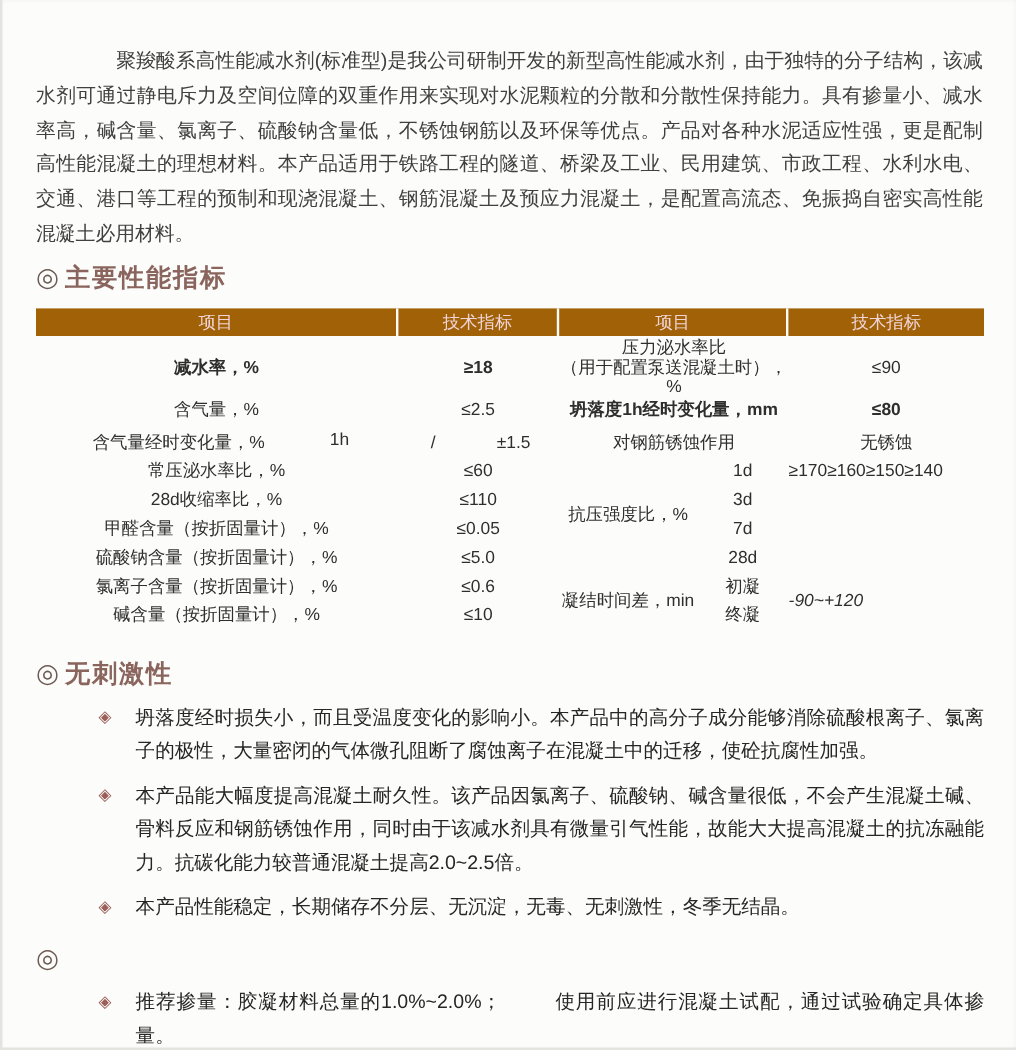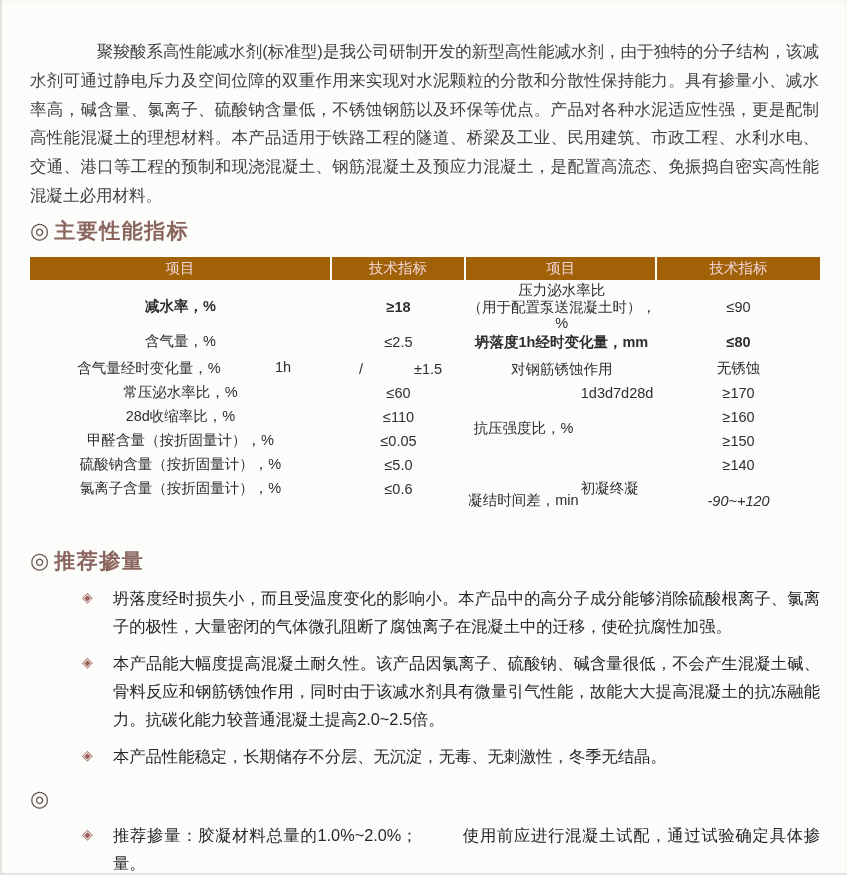--- a/index.html
+++ b/index.html
@@ -52,23 +52,23 @@
   .plrow.special .lab .s1{width:56px;text-align:left;}
   .plrow.special .val{display:flex;align-items:center;justify-content:space-between;
     box-sizing:border-box;padding:0 24px 0 28px;}
   .prrow{display:flex;align-items:center;height:24px;}
   .prrow.h40{height:40px;}
   .prrow.h30{height:30px;font-weight:bold;}
   .prrow .lab{width:54%;text-align:center;line-height:16.5px;}
   .prrow .val{width:46%;text-align:center;}
   .pgroup{display:flex;}
   .pg-label{width:32.4%;display:flex;align-items:center;justify-content:center;text-align:center;}
-  .pg-mid{width:21.6%;display:flex;flex-direction:row;}
+  .pg-mid{width:21.6%;display:flex;flex-direction:column;}
   .pg-mid .age{height:24px;display:flex;align-items:center;justify-content:center;}
-  .pg-vals{width:46%;display:flex;flex-direction:column;}
+  .pg-vals{width:46%;display:flex;flex-direction:row;}
   .pg-vals .v{height:24px;display:flex;align-items:center;justify-content:center;}
   .pg-vals .vtall{height:48px;display:flex;align-items:center;justify-content:center;font-style:italic;}
 
   
   .bullets{margin:9px 27px 0 82px;}
   .bullet{display:flex;margin-top:9px;}
   .bullet .bmark{width:31px;flex:0 0 31px;color:#9a5f58;font-size:14px;padding-top:5px;}
   .bullet .btext{flex:1;font-size:16.3px;line-height:28px;text-align:justify;color:#262626;}
   .bullet .btext .gap2{margin-left:40px;}
 </style>
@@ -122,20 +122,24 @@
         <div class="val">≤0.05</div>
       </div>
       <div class="plrow">
         <div class="lab">硫酸钠含量（按折固量计），%</div>
         <div class="val">≤5.0</div>
       </div>
       <div class="plrow">
         <div class="lab">氯离子含量（按折固量计），%</div>
         <div class="val">≤0.6</div>
       </div>
+      <div class="plrow">
+        <div class="lab">碱含量（按折固量计），%</div>
+        <div class="val">≤10</div>
+      </div>
     </div>
     <div class="pt-right">
       <div class="prrow h40">
         <div class="lab">
           <div>压力泌水率比</div>
           <div>（用于配置泵送混凝土时），%</div>
         </div>
         <div class="val">≤90</div>
       </div>
       <div class="prrow h30">
@@ -170,21 +174,21 @@
         <div class="pg-vals">
           <div class="vtall">-90~+120</div>
         </div>
       </div>
     </div>
   </div>
 </div>
 
 <h2 class="sec-head sh-adv">
   <span class="marker">◎</span>
-  <span>推荐掺量</span>
+  <span>无刺激性</span>
 </h2>
 <div class="bullets">
   <div class="bullet">
     <span class="bmark">◈</span>
     <span class="btext">坍落度经时损失小，而且受温度变化的影响小。本产品中的高分子成分能够消除硫酸根离子、氯离子的极性，大量密闭的气体微孔阻断了腐蚀离子在混凝土中的迁移，使砼抗腐性加强。</span>
   </div>
   <div class="bullet">
     <span class="bmark">◈</span>
     <span class="btext">本产品能大幅度提高混凝土耐久性。该产品因氯离子、硫酸钠、碱含量很低，不会产生混凝土碱、骨料反应和钢筋锈蚀作用，同时由于该减水剂具有微量引气性能，故能大大提高混凝土的抗冻融能力。抗碳化能力较普通混凝土提高2.0~2.5倍。</span>
   </div>

